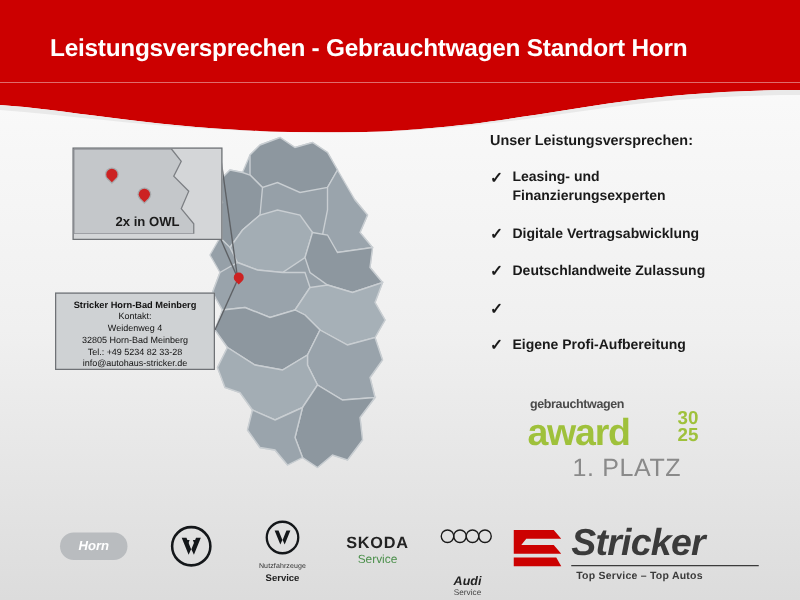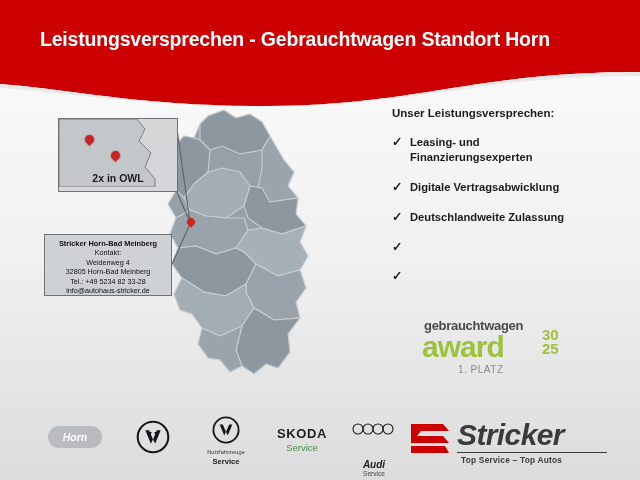--- a/index.html
+++ b/index.html
@@ -176,21 +176,21 @@
     position: absolute;
     left: 418px;
     top: 318px;
     width: 176px;
     height: 72px;
   }
   .award-line1 {
     position: absolute;
     left: 6px;
     top: 0px;
-    font-size: 13px;
+    font-size: 10px;
     font-weight: bold;
     color: #4a4a4a;
     letter-spacing: -0.3px;
   }
   .award-line2 {
     position: absolute;
     left: 4px;
     top: 12px;
     font-size: 30px;
     font-weight: bold;
@@ -205,21 +205,21 @@
     font-size: 15px;
     font-weight: bold;
     color: #9fc13b;
     line-height: 14px;
     text-align: left;
   }
   .award-place {
     position: absolute;
     left: 40px;
     top: 46px;
-    font-size: 10px;
+    font-size: 20px;
     color: #8a8a8a;
     letter-spacing: 0.5px;
   }
 
   
   .footer {
     position: absolute;
     left: 0;
     bottom: 0;
     width: 640px;
@@ -420,20 +420,21 @@
     </div>
     <div class="promise-row">
       <div class="check">✓</div>
       <div class="promise-text" style="white-space:pre-line;">Deutschlandweite Zulassung</div>
     </div>
     <div class="promise-row">
       <div class="check">✓</div>
     </div>
     <div class="promise-row">
       <div class="check">✓</div>
+      <div class="promise-text" style="white-space:pre-line;">Eigene Profi-Aufbereitung</div>
     </div>
   </div>
 
   <div class="award">
     <div class="award-line1">gebrauchtwagen</div>
     <div class="award-line2">award</div>
     <div class="award-year">
       <div>30</div>
       <div>25</div>
     </div>

